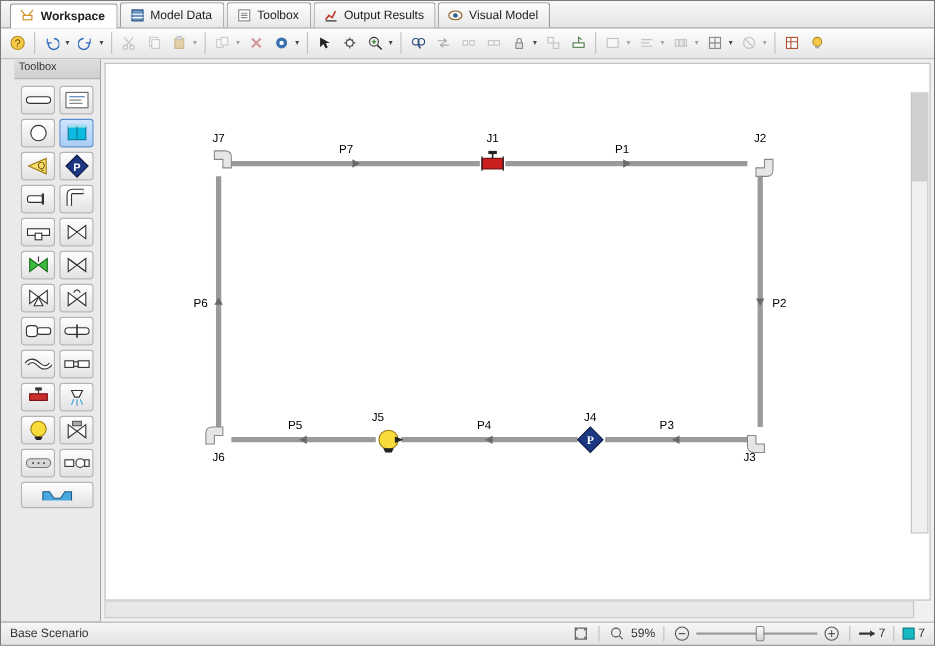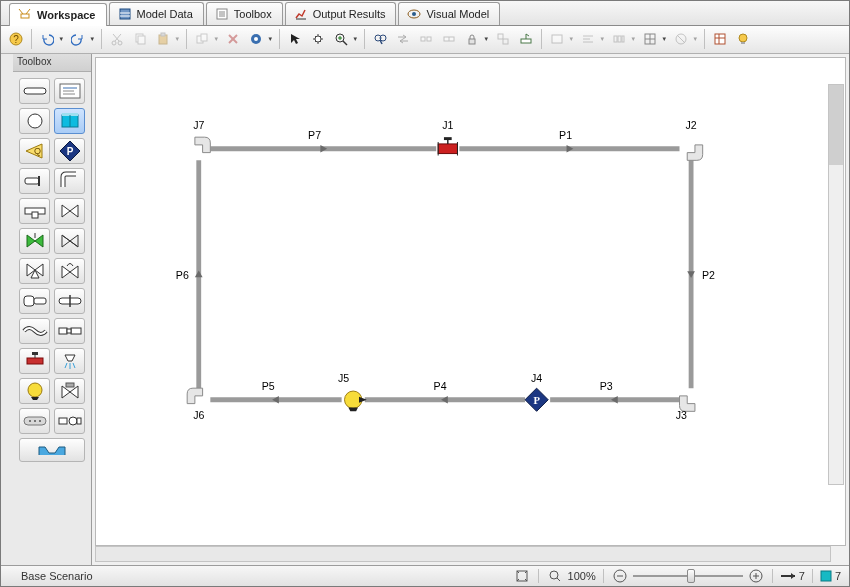--- a/index.html
+++ b/index.html
@@ -37,21 +37,21 @@
   .canvas-wrap { flex:1 1 auto; display:flex; flex-direction:column; background:#f0f0f0; min-width:0;}
   .canvas-area { flex:1 1 auto; position:relative; background:#fff; margin:3px 3px 0 3px; border:1px solid #b8b8b8; overflow:hidden;}
   .canvas-svg { width:100%; height:100%; display:block; }
   .hscroll { height:16px; margin:0 18px 3px 3px; background:#efefef; border:1px solid #c4c4c4; position:relative;}
   .hscroll .thumb{position:absolute;left:0;top:0;height:100%;width:100%;background:#e8e8e8;}
   .vscroll { position:absolute; top:30px; right:5px; width:16px; height:calc(100% - 110px); background:#efefef; border:1px solid #c4c4c4;}
   .vscroll .thumb{position:absolute;top:0; left:0;width:100%;height:80px;background:#cfcfcf;}
 
   
   .status-bar { height: 22px; border-top:1px solid #9c9c9c; background: linear-gradient(#f7f7f7,#e2e2e2); display:flex; align-items:center; font-size:11px; color:#333; }
-  .status-left { flex:1 1 auto; padding-left:20px; }
+  .status-left { flex:1 1 auto; padding-left:8px; }
   .status-right { display:flex; align-items:center; gap:4px; padding-right:8px;}
   .status-btn { width:18px;height:16px;display:flex;align-items:center;justify-content:center; cursor:pointer;}
   .status-sep { width:1px;height:14px;background:#c0c0c0;margin:0 3px;}
   .slider { position:relative; width:110px; height:8px; }
   .slider .track{position:absolute;top:3px;left:0;right:0;height:2px;background:#9a9a9a;}
   .slider .mid{position:absolute;top:0;left:50%;width:1px;height:8px;background:#9a9a9a;}
   .slider .thumb{position:absolute;top:-3px;left:49%;width:8px;height:14px;background:linear-gradient(#fefefe,#d3d3d3);border:1px solid #8a8a8a;border-radius:2px;}
 
   .node-label{font-size:11px; fill:#000; font-family:"Segoe UI",Tahoma,sans-serif;}
 </style>
@@ -534,21 +534,21 @@
             <path d="M4 4 L2 2 M10 4 L12 2 M4 10 L2 12 M10 10 L12 12" stroke="#555"></path>
           </svg>
         </div>
       <div class="status-sep"></div>
       <div class="status-btn">
           <svg width="14" height="14">
             <circle cx="6" cy="6" r="4" fill="none" stroke="#555"></circle>
             <line x1="9" y1="9" x2="12" y2="12" stroke="#555"></line>
           </svg>
         </div>
-      <span>100%</span>
+      <span>59%</span>
       <div class="status-sep"></div>
       <div class="status-btn">
           <svg width="14" height="14">
             <circle cx="7" cy="7" r="6" fill="none" stroke="#555"></circle>
             <line x1="4" y1="7" x2="10" y2="7" stroke="#555"></line>
           </svg>
         </div>
       <div class="slider">
           <div class="track"></div>
           <div class="mid"></div>

